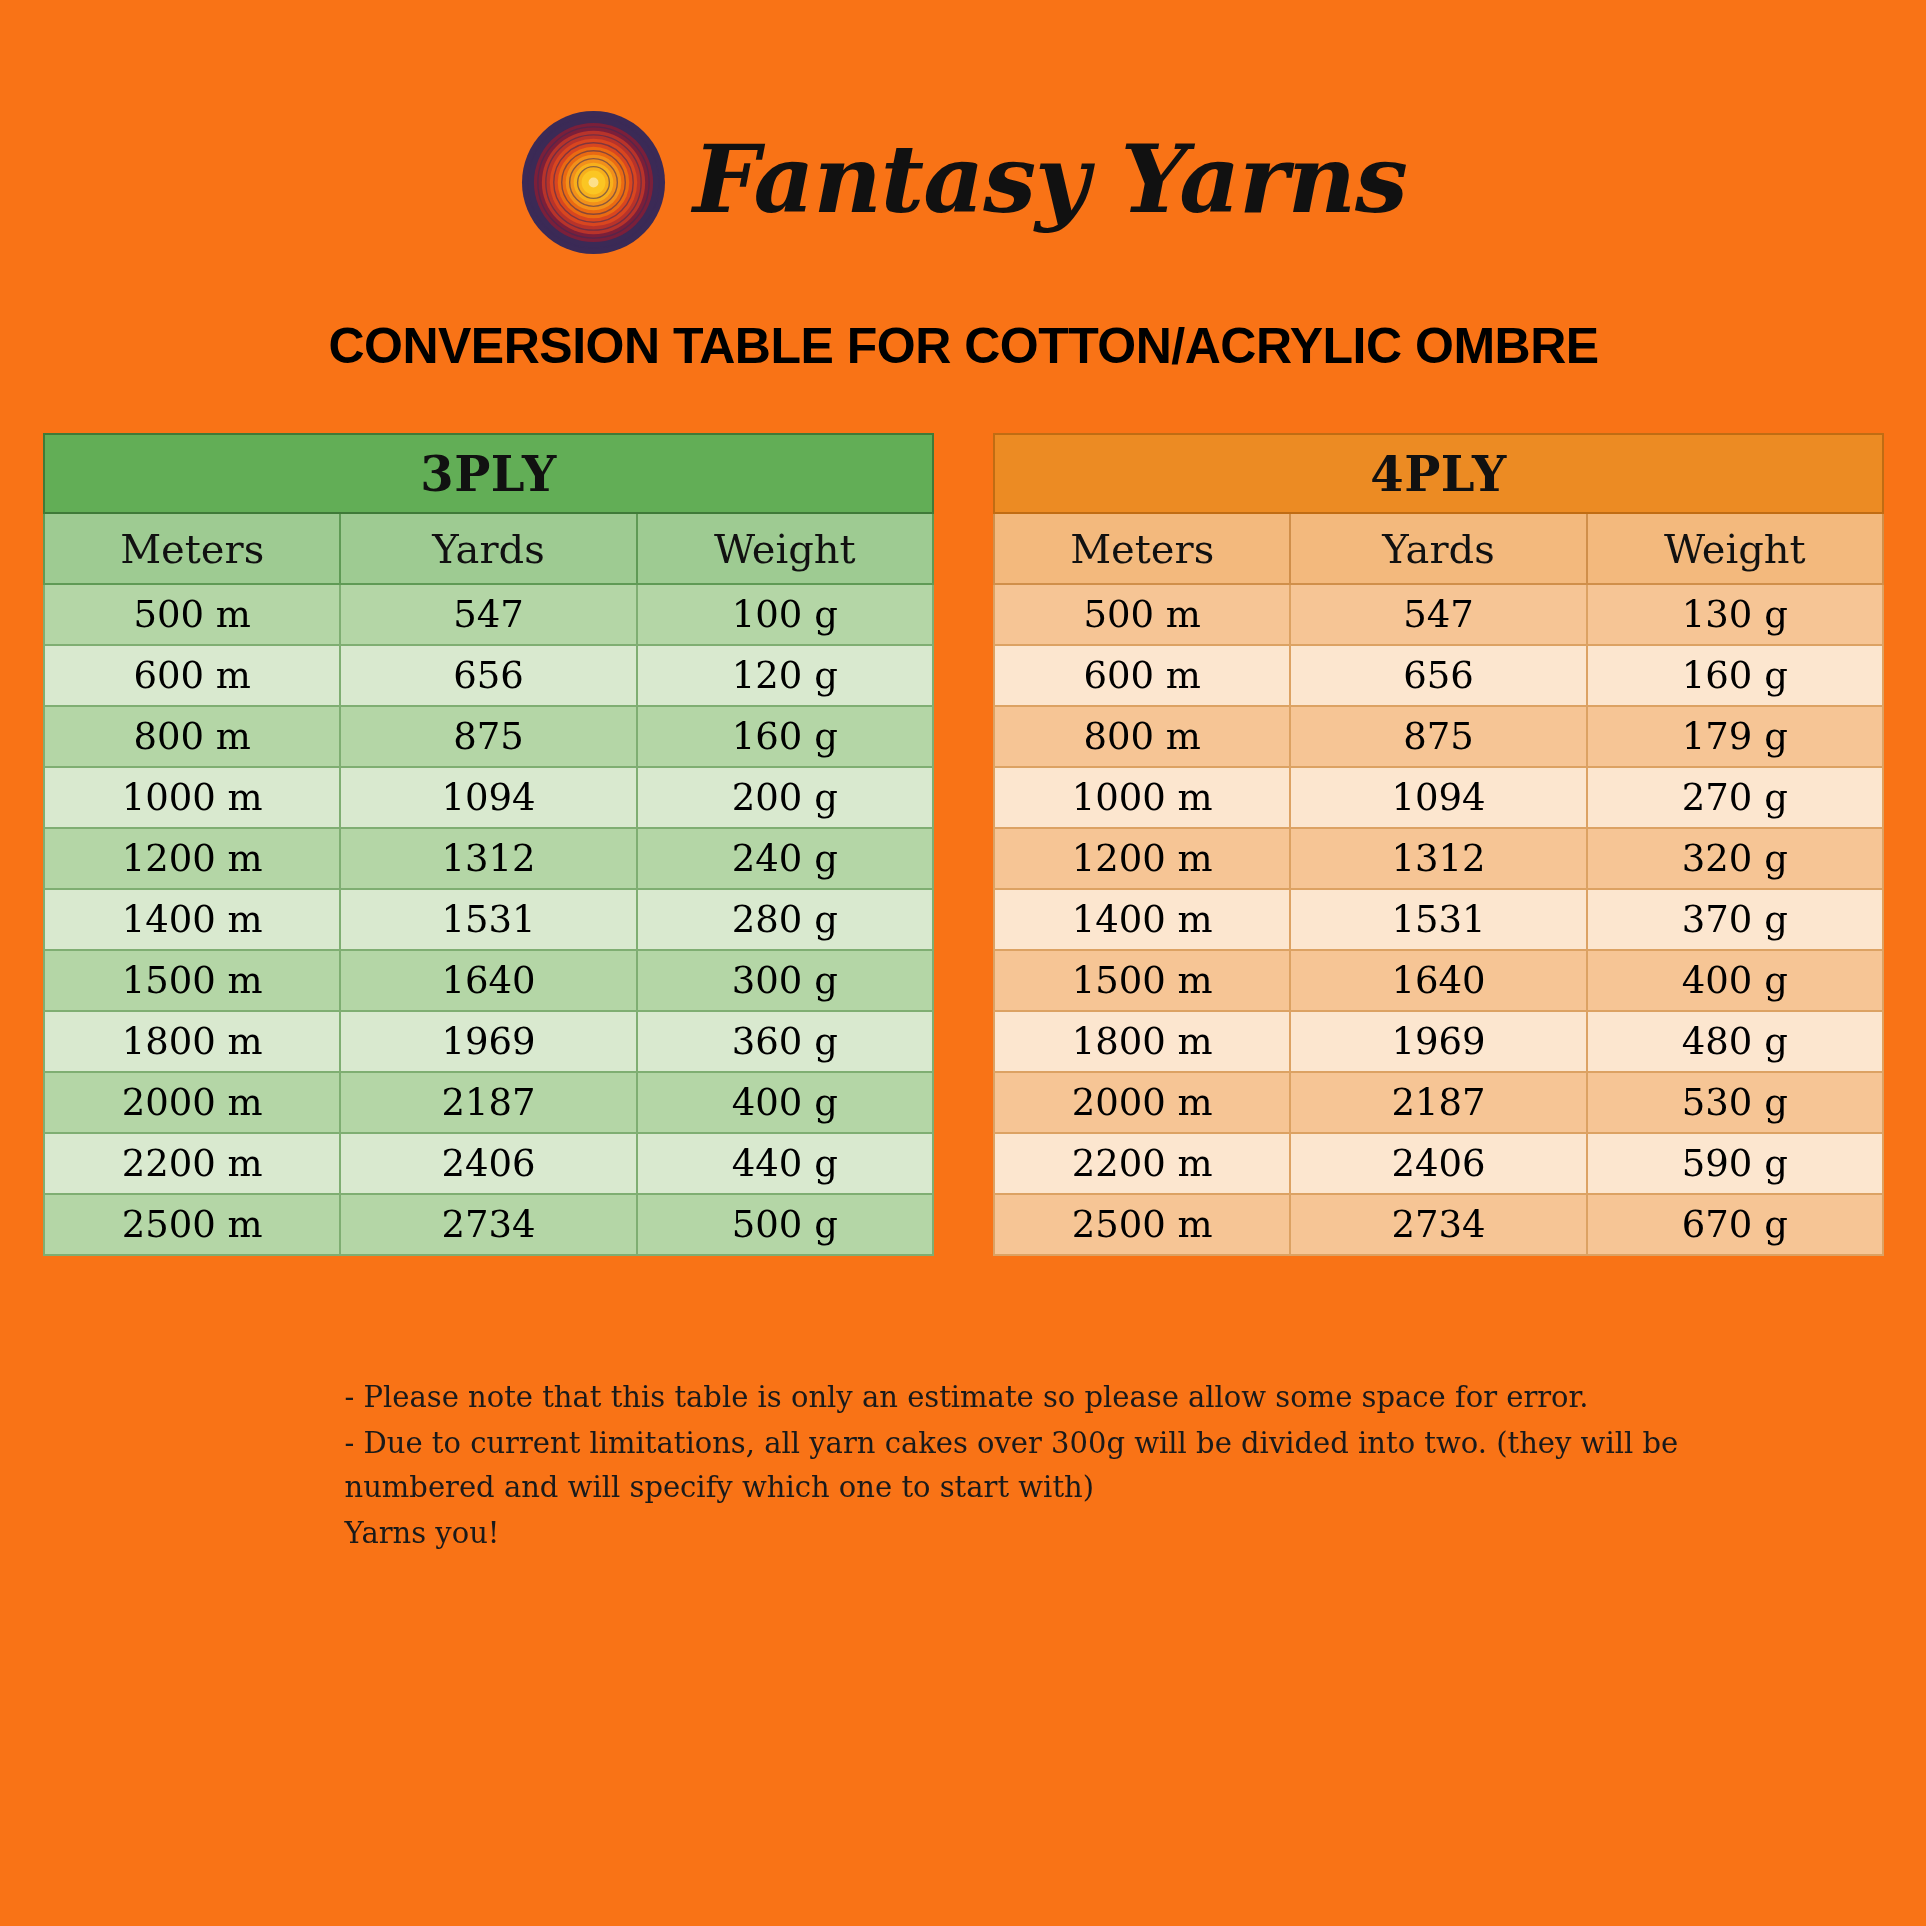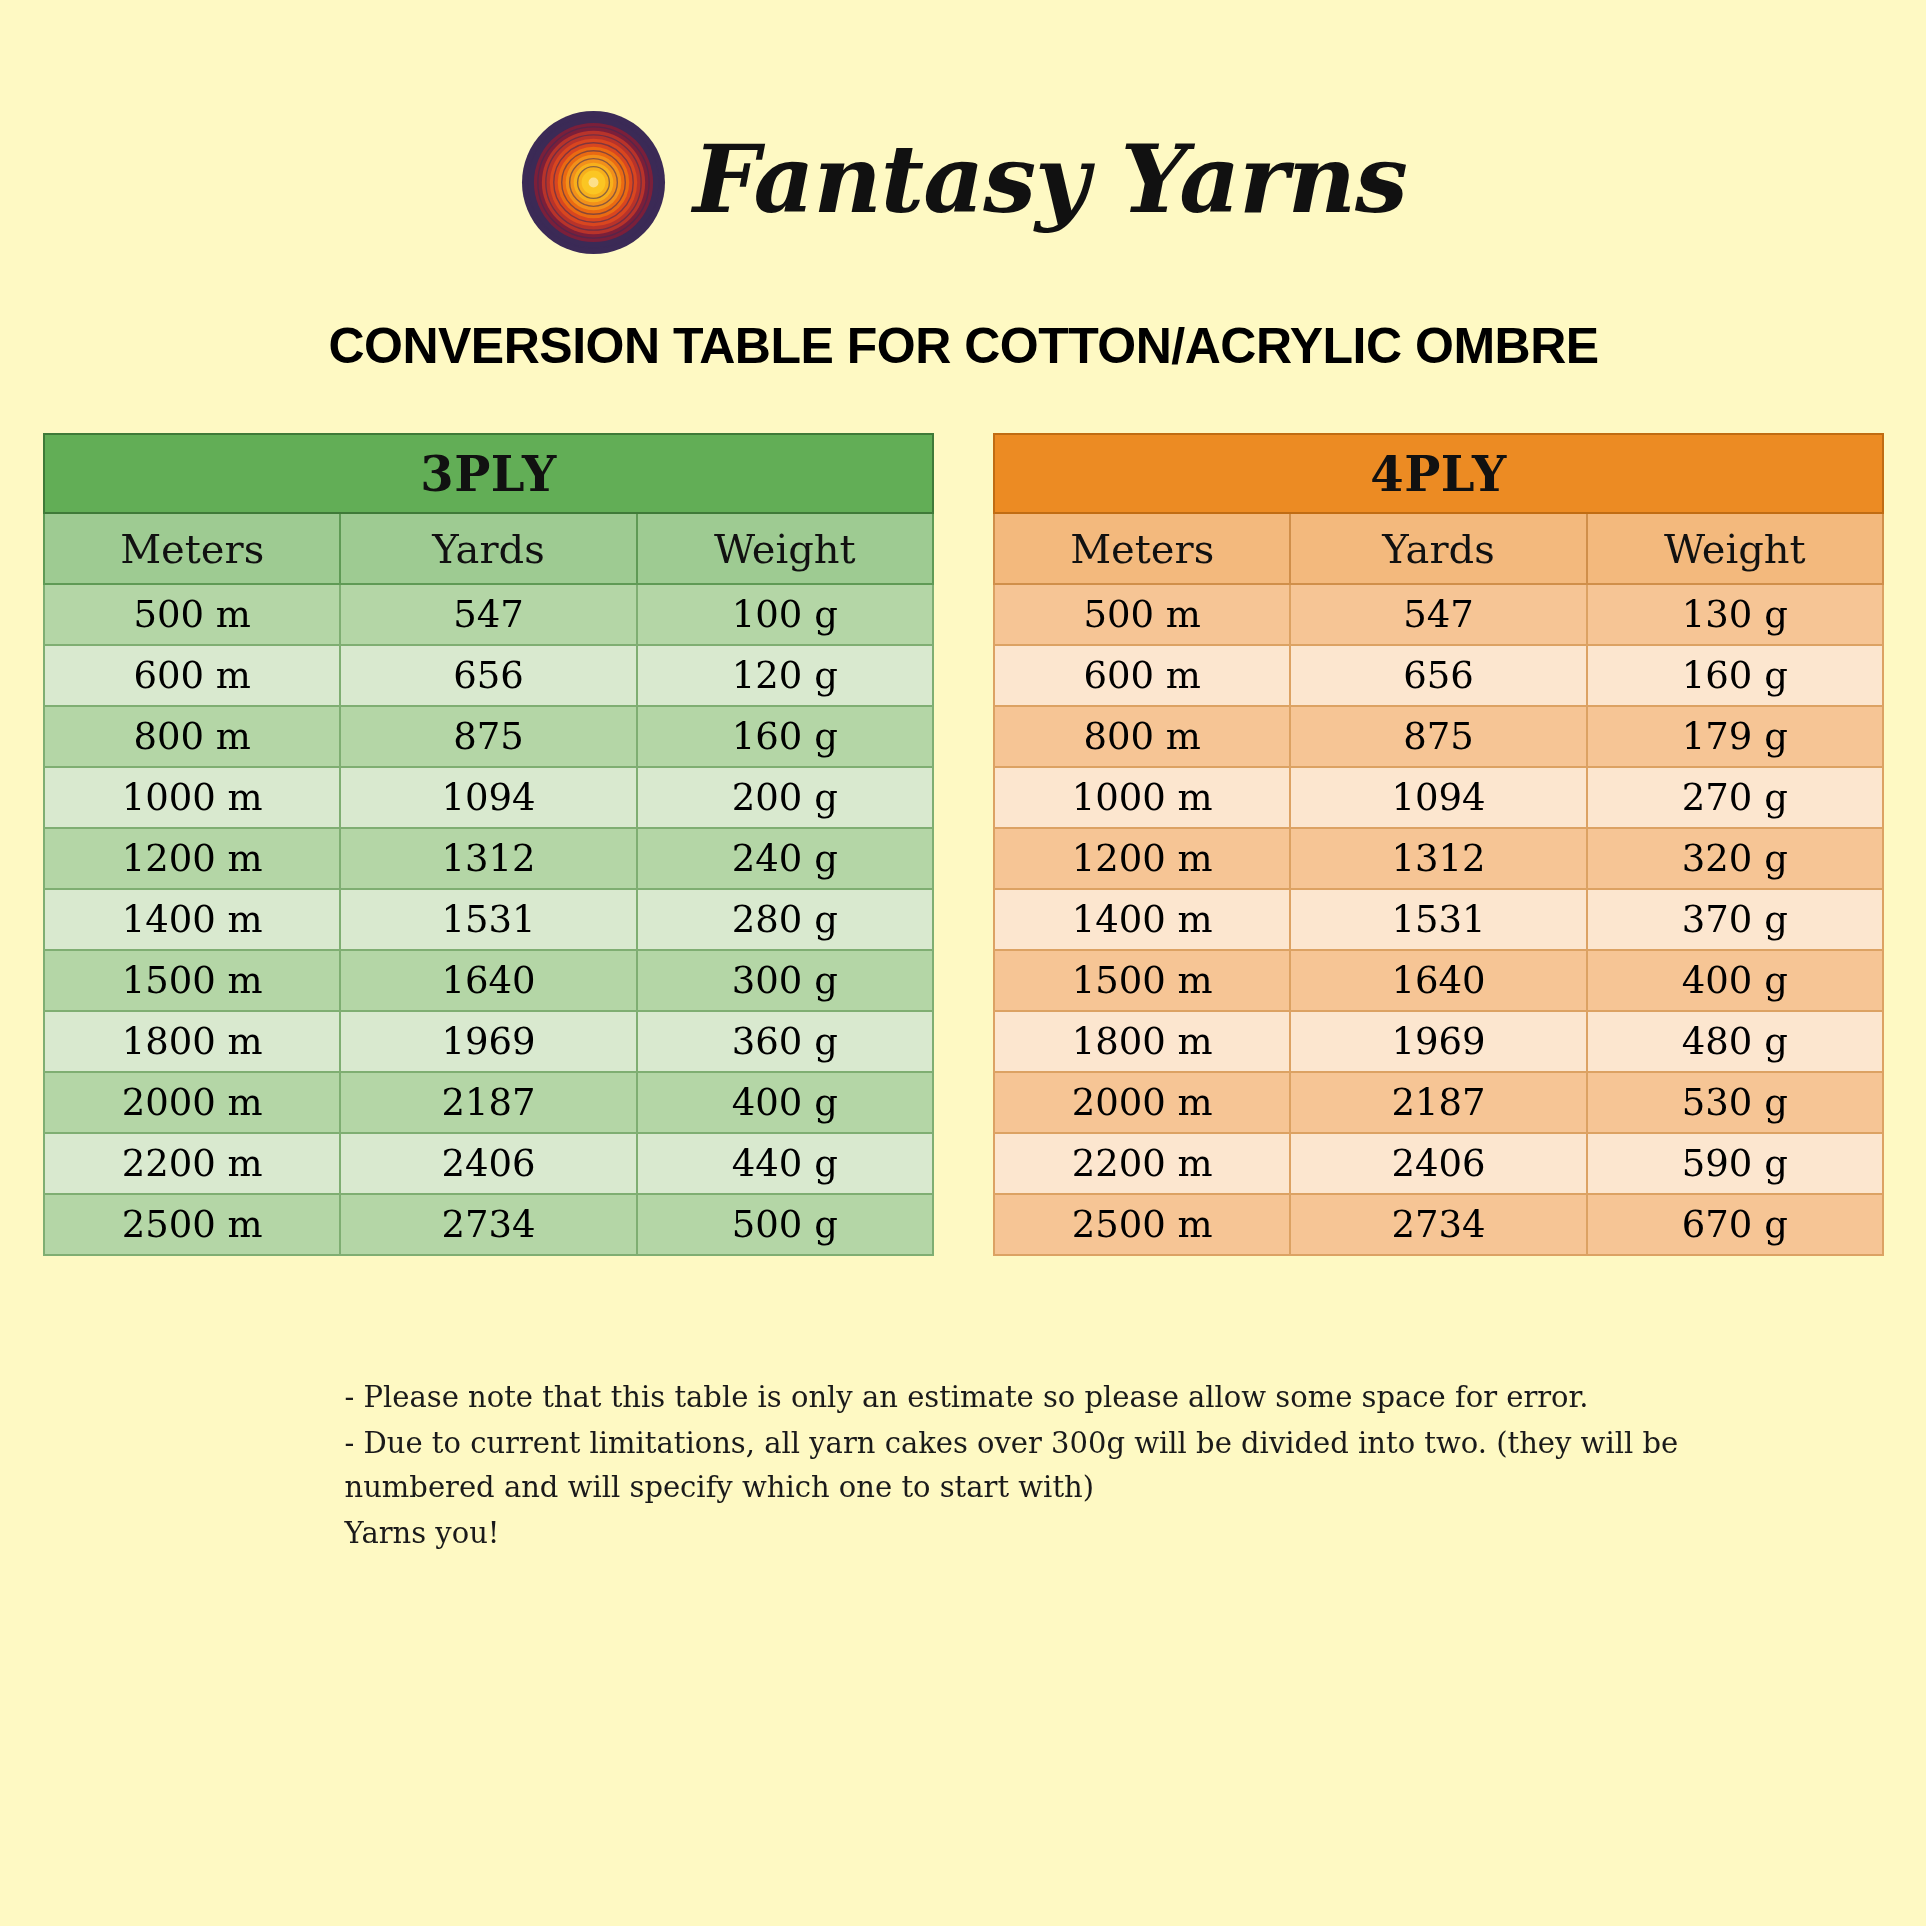--- a/index.html
+++ b/index.html
@@ -9,21 +9,21 @@
     width: 1927px;
     height: 1927px;
     background: #ffffff;
     font-family: "Liberation Sans", sans-serif;
   }
   .page {
     width: 1927px;
     height: 1927px;
     position: relative;
     overflow: hidden;
-    background: #fef9c3;
+    background: #f97316;
   }
 
   
   .brand {
     display: flex;
     align-items: center;
     justify-content: center;
     gap: 26px;
     padding-top: 109px;
   }

